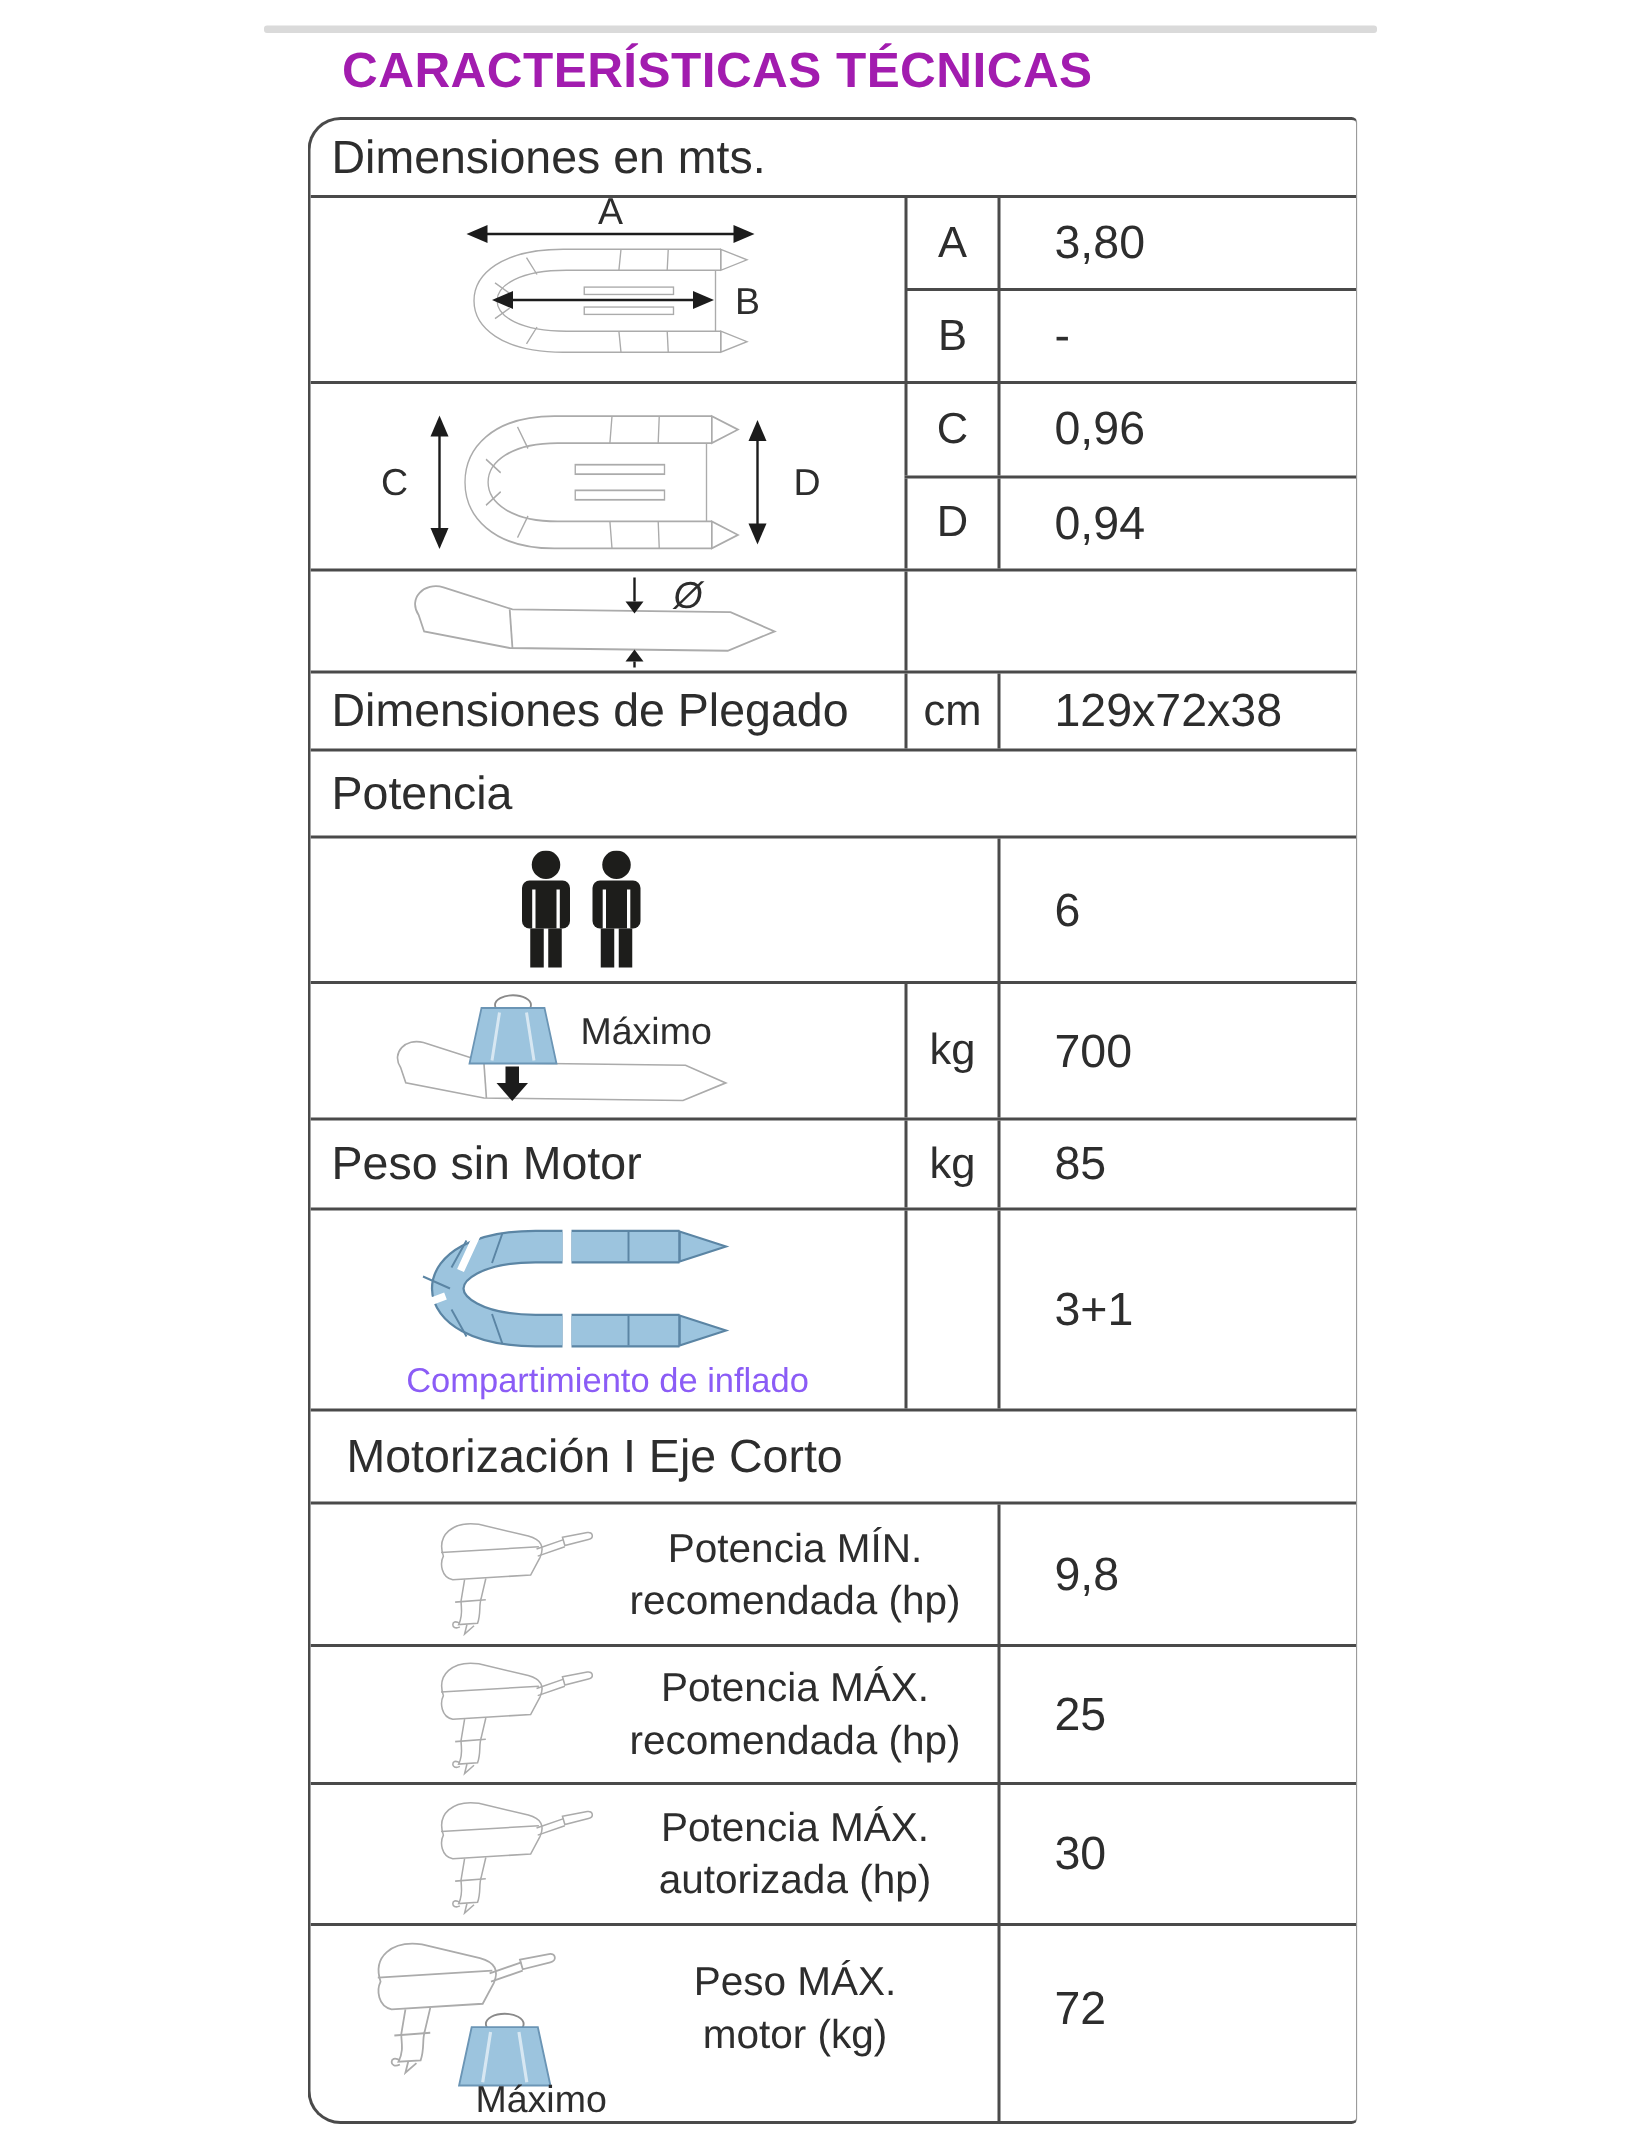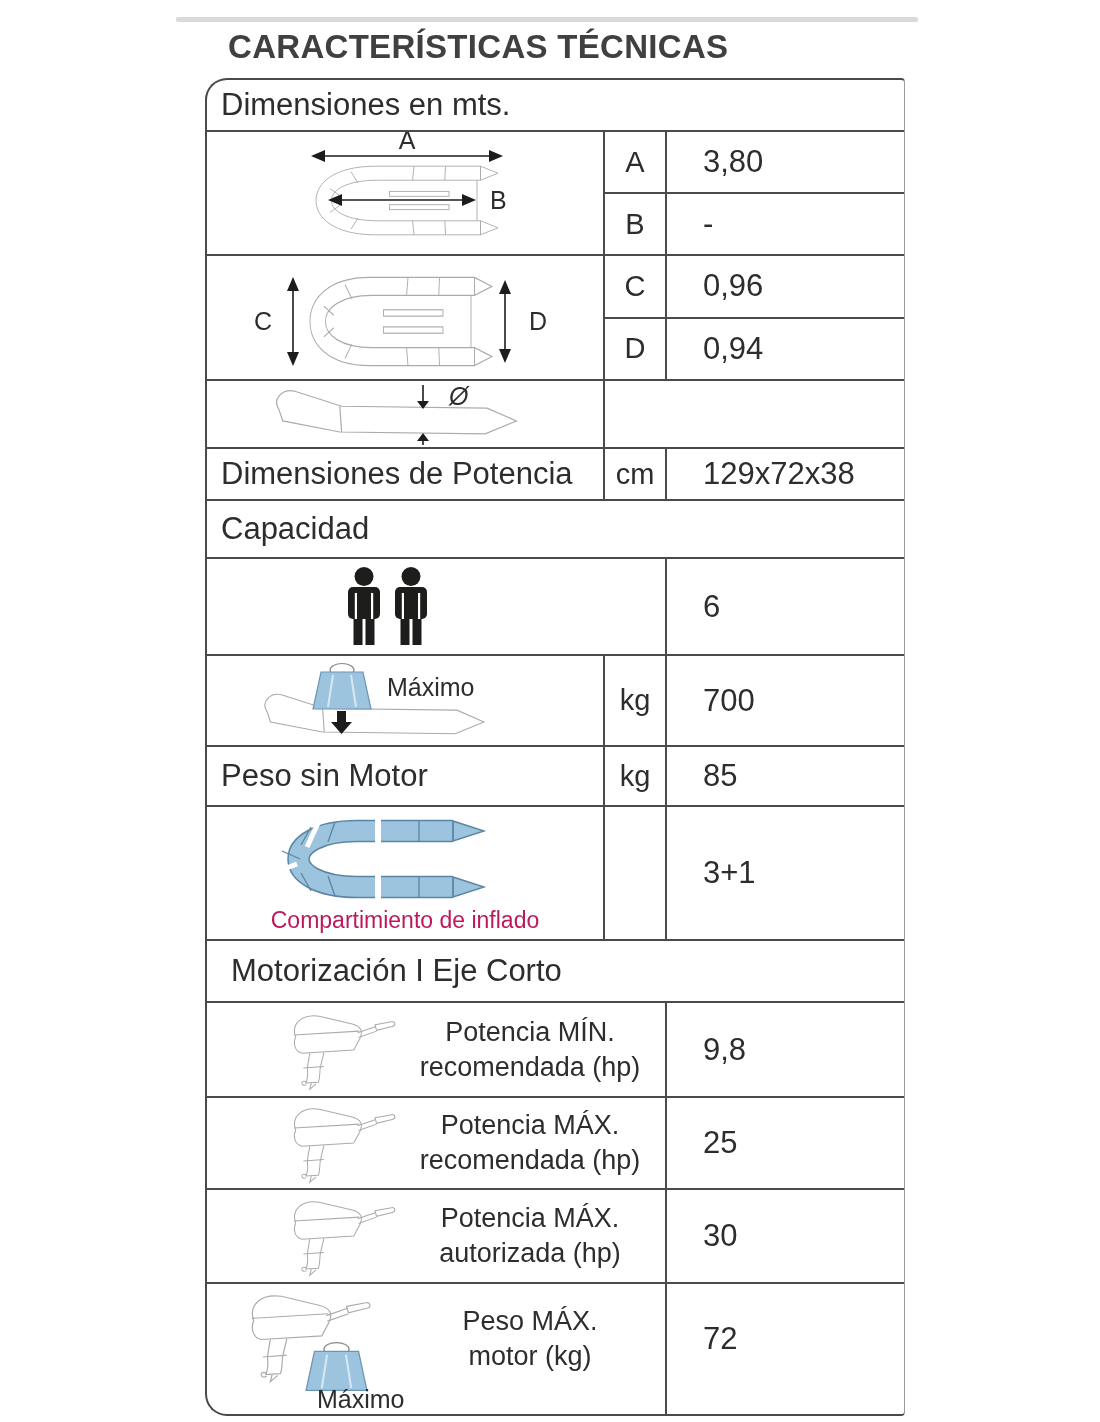--- a/index.html
+++ b/index.html
@@ -1,21 +1,21 @@
 <!DOCTYPE html>
 <html><head>
 <meta charset="utf-8">
 <style>
   html,body{margin:0;padding:0;background:#ffffff;}
   #stage{position:relative;width:1100px;height:1422px;background:#ffffff;overflow:hidden;
          font-family:"Liberation Sans", sans-serif;color:#2d2d2d;}
 
   .top-bar{position:absolute;left:176px;top:17px;width:742px;height:5px;background:#dadada;border-radius:2px;}
   .page-title{position:absolute;left:228px;top:28px;font-size:33px;font-weight:bold;
-              color:#404040;letter-spacing:.3px;}
+              color:#a21caf;letter-spacing:.3px;}
 
   .spec-table{position:absolute;left:205px;top:78px;width:700px;box-sizing:border-box;
               border:2px solid #4a4a4a;border-right:1.6px solid #9b9b9b;
               border-radius:22px 4px 4px 22px;background:#fff;overflow:hidden;
               display:flex;flex-direction:column;}
 
   .row{display:flex;box-sizing:border-box;border-top:2px solid #4a4a4a;align-items:stretch;}
   .row.first{border-top:none;}
 
   .cell-label{width:396px;box-sizing:border-box;display:flex;align-items:center;position:relative;}
@@ -33,21 +33,21 @@
   .hdr .hdr-text{padding-left:14px;}
   .hdr .hdr-text.indent{padding-left:24px;}
 
   .label-text{font-size:31px;padding-left:14px;}
 
   .motor-label{flex:1;text-align:center;font-size:27px;line-height:1.28;padding-right:2px;}
   .motor-icon-wrap{width:190px;display:flex;align-items:center;}
   .motor-icon-wrap svg{margin-left:76px;}
 
   .compart-cell{flex-direction:column;justify-content:flex-start;align-items:center;}
-  .compart-caption{font-size:23px;color:#be185d;margin-top:0px;}
+  .compart-caption{font-size:23px;color:#8b5cf6;margin-top:0px;}
 
   .sketch{stroke:#ababab;fill:none;stroke-width:1.3px;}
   .arrowline{stroke:#1c1c1c;stroke-width:1.6px;}
   .arrowhead{fill:#1c1c1c;stroke:none;}
   .dimtext{fill:#2d2d2d;font-size:25px;font-family:"Liberation Sans",sans-serif;}
   .person-fill{fill:#1d1d1b;}
   .pesomax-shift{transform:translateY(-10px);}
 </style>
 </head>
 <body>
@@ -164,28 +164,28 @@
           <line class="arrowline" x1="216" y1="64" x2="216" y2="60"></line>
           <polygon class="arrowhead" points="210,60 222,60 216,52"></polygon>
           <text class="dimtext" x="242" y="24" font-style="italic">Ø</text>
         </svg>
       </div>
       <div class="cell-unit"></div>
     </div>
 
     <div class="row" style="height:52px">
       <div class="cell-label">
-          <span class="label-text">Dimensiones de Potencia</span>
+          <span class="label-text">Dimensiones de Plegado</span>
         </div>
       <div class="cell-unit">cm</div>
       <div class="cell-val">129x72x38</div>
     </div>
 
     <div class="row hdr" style="height:58px">
-      <div class="hdr-text">Capacidad</div>
+      <div class="hdr-text">Potencia</div>
     </div>
 
     <div class="row" style="height:97px">
       <div class="cell-label wide">
         <svg width="100" height="80" viewBox="0 0 100 80" style="margin-left:138px">
           <use href="#person"></use>
           <use href="#person" transform="translate(47,0)"></use>
         </svg>
       </div>
       <div class="cell-val">6</div>

